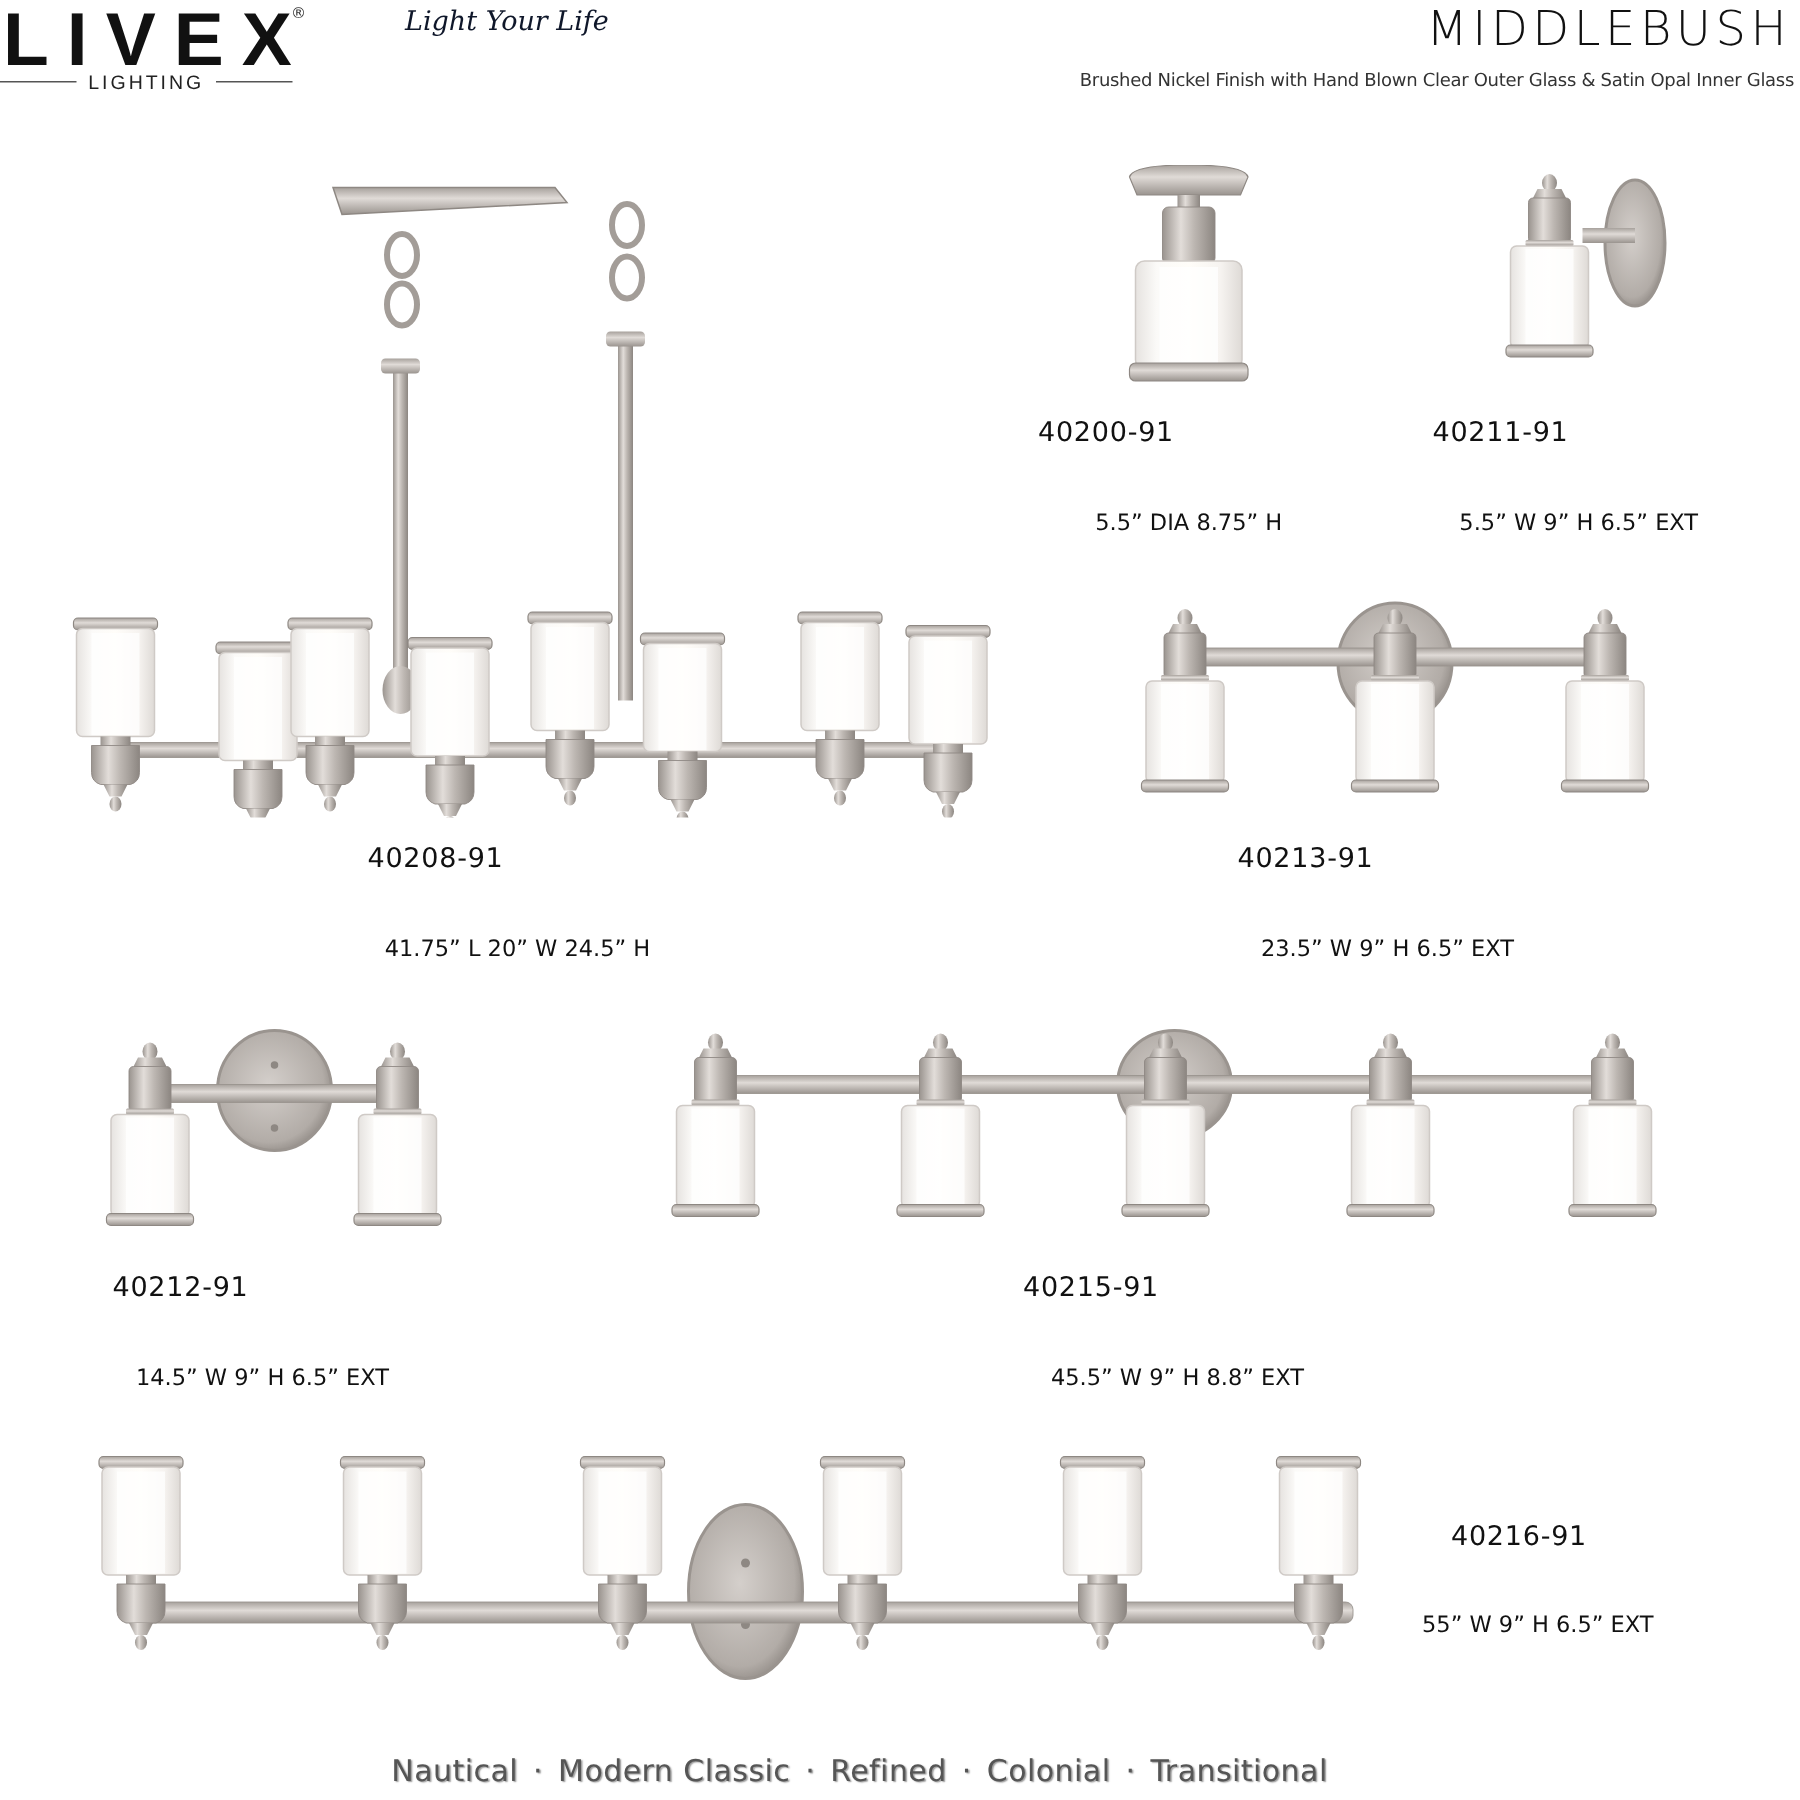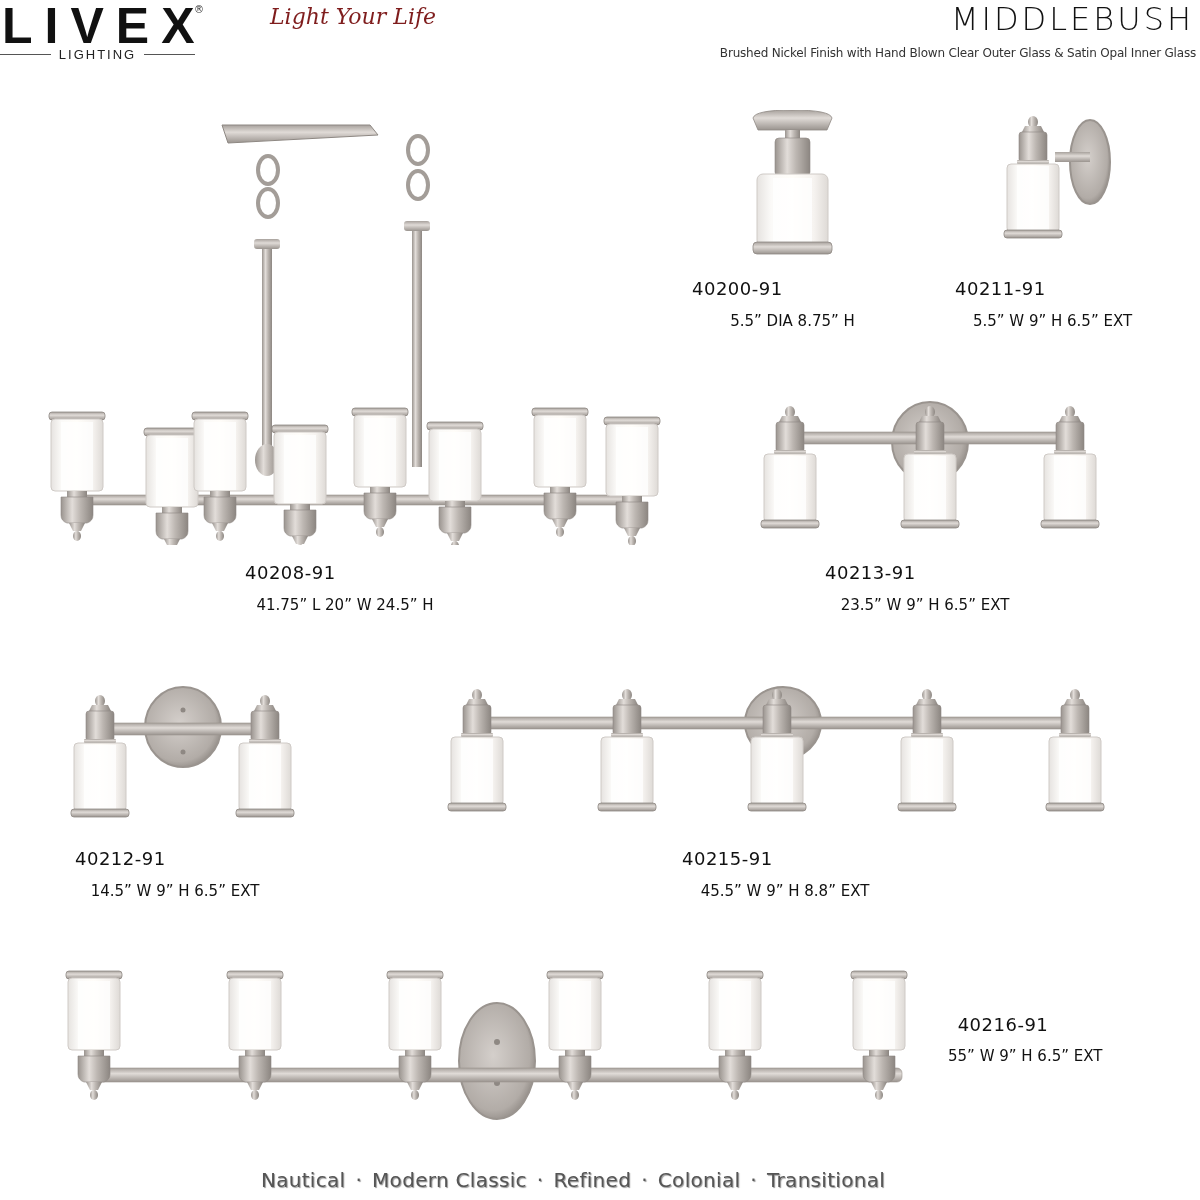--- a/index.html
+++ b/index.html
@@ -6,28 +6,28 @@
   html, body { width: 1200px; height: 1200px; background: #ffffff; overflow: hidden; }
   body { position: relative; font-family: "DejaVu Sans", "Liberation Sans", sans-serif; color: #1a1a1a; }
 
   
   .logo { position: absolute; left: 0; top: 0; width: 210px; height: 66px; }
   .logo-word { position: absolute; left: 2px; top: -2px; font-family: "Liberation Sans", sans-serif; font-weight: 700; font-size: 50px; letter-spacing: 12px; color: #111; line-height: 56px; }
   .logo-reg { position: absolute; left: 194px; top: 4px; font-size: 10px; color: #333; }
   .logo-sub { position: absolute; left: 0; top: 46px; width: 195px; height: 16px; display: flex; align-items: center; gap: 8px; justify-content: center; }
   .logo-sub .rule { flex: 1; height: 1px; background: #555; }
   .logo-sub span.txt { font-family: "Liberation Sans", sans-serif; font-size: 13px; letter-spacing: 2px; color: #222; }
-  .tagline { position: absolute; left: 270px; top: 4px; font-family: "DejaVu Serif", serif; font-style: italic; font-size: 22px; color: #7f1d1d; }
+  .tagline { position: absolute; left: 270px; top: 4px; font-family: "DejaVu Serif", serif; font-style: italic; font-size: 18px; color: #0f172a; }
 
   .collection-title { position: absolute; right: 6px; top: 0px; font-family: "DejaVu Sans", sans-serif; font-size: 32px; letter-spacing: 3px; font-weight: 300; color: #111; }
   .collection-sub { position: absolute; right: 4px; top: 46px; font-family: "DejaVu Sans", sans-serif; font-size: 12px; color: #333; letter-spacing: -0.2px; }
 
   
   .sku { position: absolute; font-family: "DejaVu Sans", sans-serif; font-size: 18px; color: #111; text-align: left; letter-spacing: 0.5px; }
-  .dims { position: absolute; font-family: "DejaVu Sans", sans-serif; font-size: 15px; color: #111; text-align: center; white-space: nowrap; }
+  .dims { position: absolute; font-family: "DejaVu Sans", sans-serif; font-size: 15px; color: #111; text-align: center; white-space: nowrap; margin-top: 27px; }
 
   
   .fixture { position: absolute; }
   .fixture svg { display: block; width: 100%; height: 100%; }
 
   .footer-tags { position: absolute; left: 0; width: 1146px; top: 1168px; text-align: center; font-family: "DejaVu Sans", sans-serif; font-size: 20px; color: #555; text-shadow: 1px 1px 1px #999; letter-spacing: 0.3px; }
   .footer-tags .sep { margin: 0 10px; }
 </style>
 </head>
 <body>
@@ -194,18 +194,18 @@
     <circle cx="435" cy="115" r="3" fill="#8e8883"></circle>
     <rect x="30" y="100" width="810" height="14" rx="5" fill="url(#metalv)" stroke="#9a948f" stroke-width="0.6"></rect>
     <use href="#shadeUp" x="2" y="3"></use>
     <use href="#shadeUp" x="163" y="3"></use>
     <use href="#shadeUp" x="323" y="3"></use>
     <use href="#shadeUp" x="483" y="3"></use>
     <use href="#shadeUp" x="643" y="3"></use>
     <use href="#shadeUp" x="787" y="3"></use>
   </svg>
 </div>
-<div class="sku" style="left:948px; top:1014px; width:110px; text-align:center;">40216-91</div>
+<div class="sku" style="left:948px; top:1014px; width:110px; text-align:right;">40216-91</div>
 <div class="dims" style="left:948px; top:1047px; width:240px; text-align:left;">55” W  9” H  6.5” EXT</div>
 
 <div class="footer-tags">
   <span>Nautical</span><span class="sep">·</span><span>Modern Classic</span><span class="sep">·</span><span>Refined</span><span class="sep">·</span><span>Colonial</span><span class="sep">·</span><span>Transitional</span>
 </div>
 
 </body></html>

